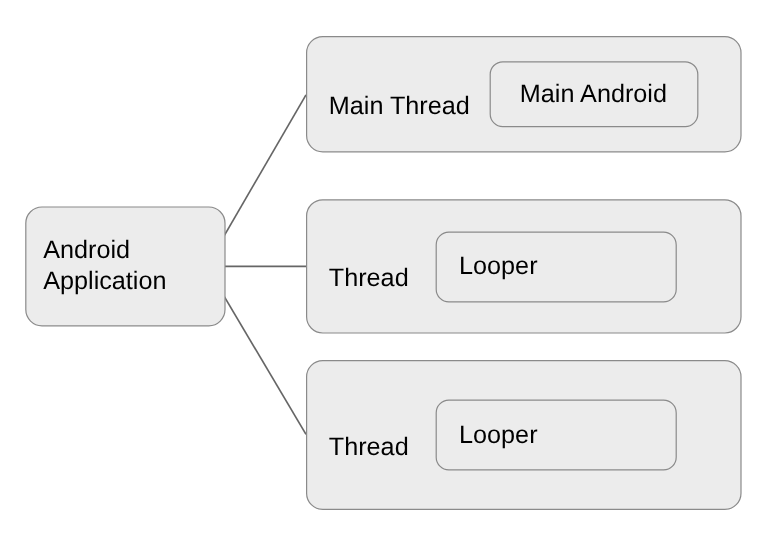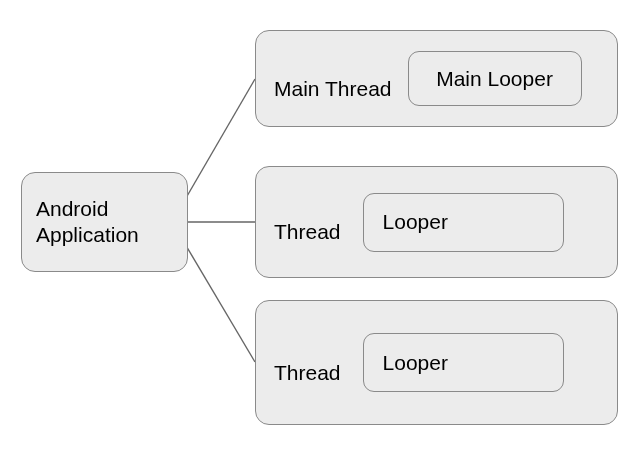--- a/index.html
+++ b/index.html
@@ -94,21 +94,21 @@
     <line x1="172" y1="222" x2="255" y2="362" stroke="#666666" stroke-width="1.4"></line>
   </svg>
 
   <div class="node app">
     <span class="app-label">Android
 Application</span>
   </div>
 
   <div class="node thread thread-1">
     <span class="thread-label">Main Thread</span>
-    <span class="looper main">Main Looper</span>
+    <span class="looper main">Main Android</span>
   </div>
 
   <div class="node thread thread-2">
     <span class="thread-label">Thread</span>
     <span class="looper plain">Looper</span>
   </div>
 
   <div class="node thread thread-3">
     <span class="thread-label">Thread</span>
     <span class="looper plain">Looper</span>

